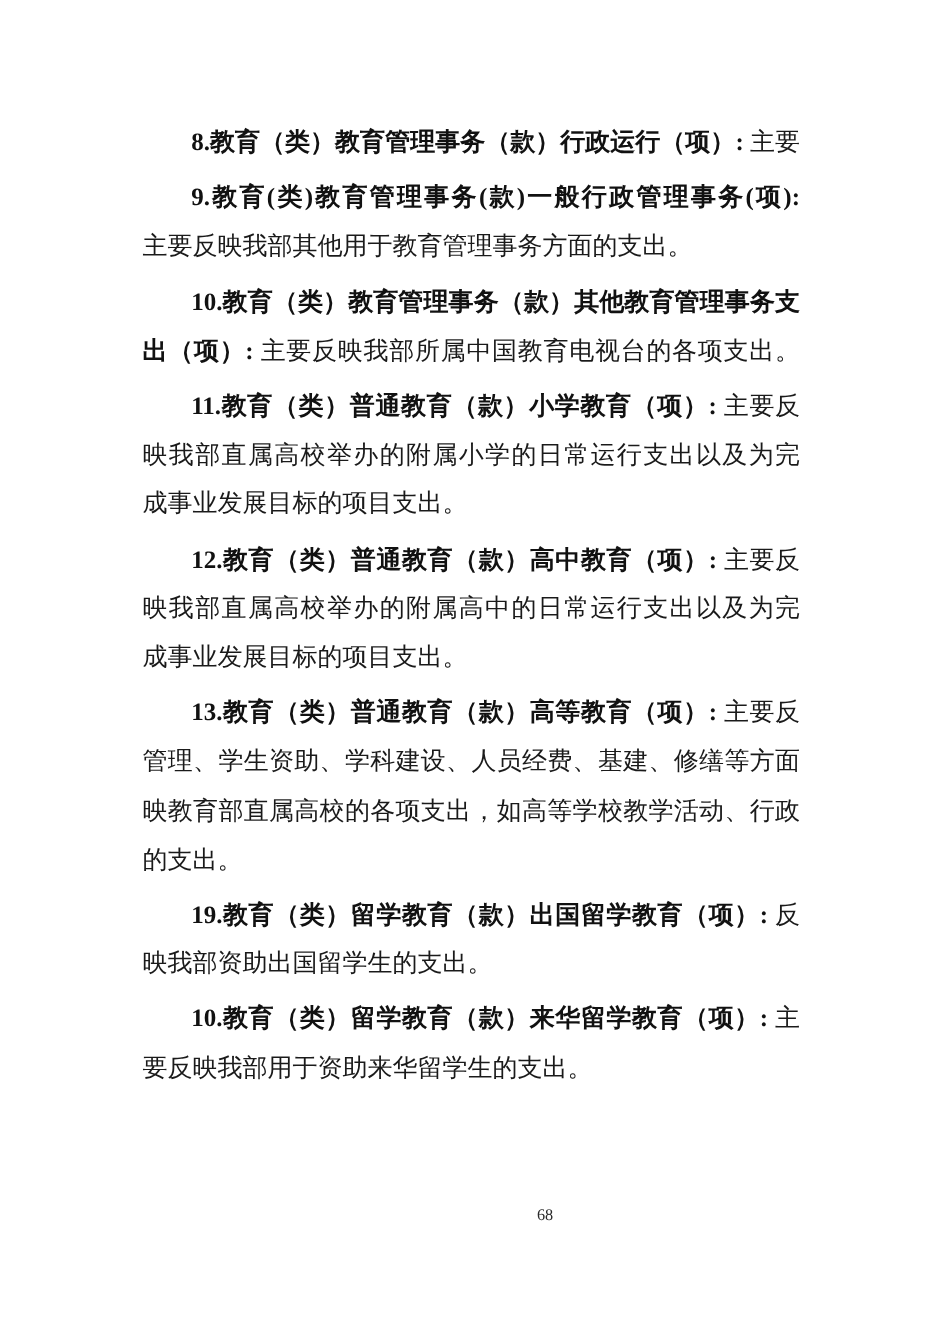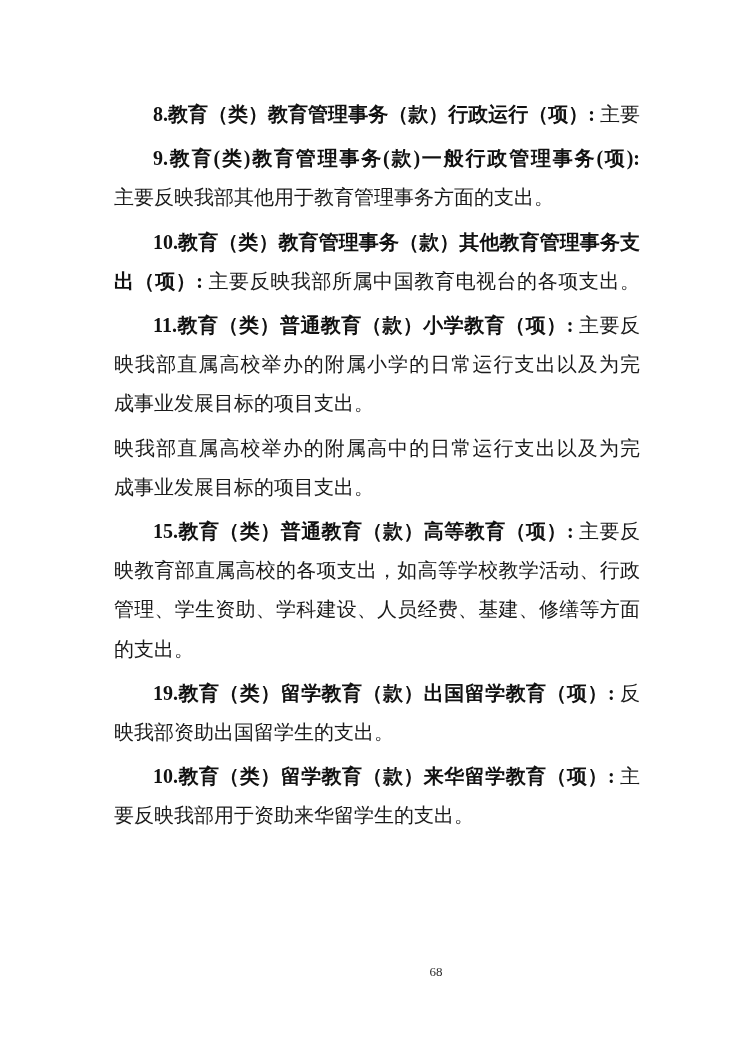--- a/index.html
+++ b/index.html
@@ -75,27 +75,28 @@
       <p class="para">
         <span class="line just indent"><b class="seg-b">10.教育（类）教育管理事务（款）其他教育管理事务支</b></span>
         <span class="line just"><b class="seg-b">出（项）:</b><span class="seg-r"> 主要反映我部所属中国教育电视台的各项支出。</span></span>
       </p>
       <p class="para">
         <span class="line just indent"><b class="seg-b">11.教育（类）普通教育（款）小学教育（项）:</b><span class="seg-r"> 主要反</span></span>
         <span class="line just"><span class="seg-r">映我部直属高校举办的附属小学的日常运行支出以及为完</span></span>
         <span class="line"><span class="seg-r">成事业发展目标的项目支出。</span></span>
       </p>
       <p class="para">
+        <span class="line just indent"><b class="seg-b">12.教育（类）普通教育（款）高中教育（项）:</b><span class="seg-r"> 主要反</span></span>
         <span class="line just"><span class="seg-r">映我部直属高校举办的附属高中的日常运行支出以及为完</span></span>
         <span class="line"><span class="seg-r">成事业发展目标的项目支出。</span></span>
       </p>
       <p class="para">
-        <span class="line just indent"><b class="seg-b">15.教育（类）普通教育（款）高等教育（项）:</b><span class="seg-r"> 主要反</span></span>
+        <span class="line just indent"><b class="seg-b">13.教育（类）普通教育（款）高等教育（项）:</b><span class="seg-r"> 主要反</span></span>
+        <span class="line just"><span class="seg-r">管理、学生资助、学科建设、人员经费、基建、修缮等方面</span></span>
         <span class="line just"><span class="seg-r">映教育部直属高校的各项支出，如高等学校教学活动、行政</span></span>
-        <span class="line just"><span class="seg-r">管理、学生资助、学科建设、人员经费、基建、修缮等方面</span></span>
         <span class="line"><span class="seg-r">的支出。</span></span>
       </p>
       <p class="para">
         <span class="line just indent"><b class="seg-b">19.教育（类）留学教育（款）出国留学教育（项）:</b><span class="seg-r"> 反</span></span>
         <span class="line"><span class="seg-r">映我部资助出国留学生的支出。</span></span>
       </p>
       <p class="para">
         <span class="line just indent"><b class="seg-b">10.教育（类）留学教育（款）来华留学教育（项）:</b><span class="seg-r"> 主</span></span>
         <span class="line"><span class="seg-r">要反映我部用于资助来华留学生的支出。</span></span>
       </p>

